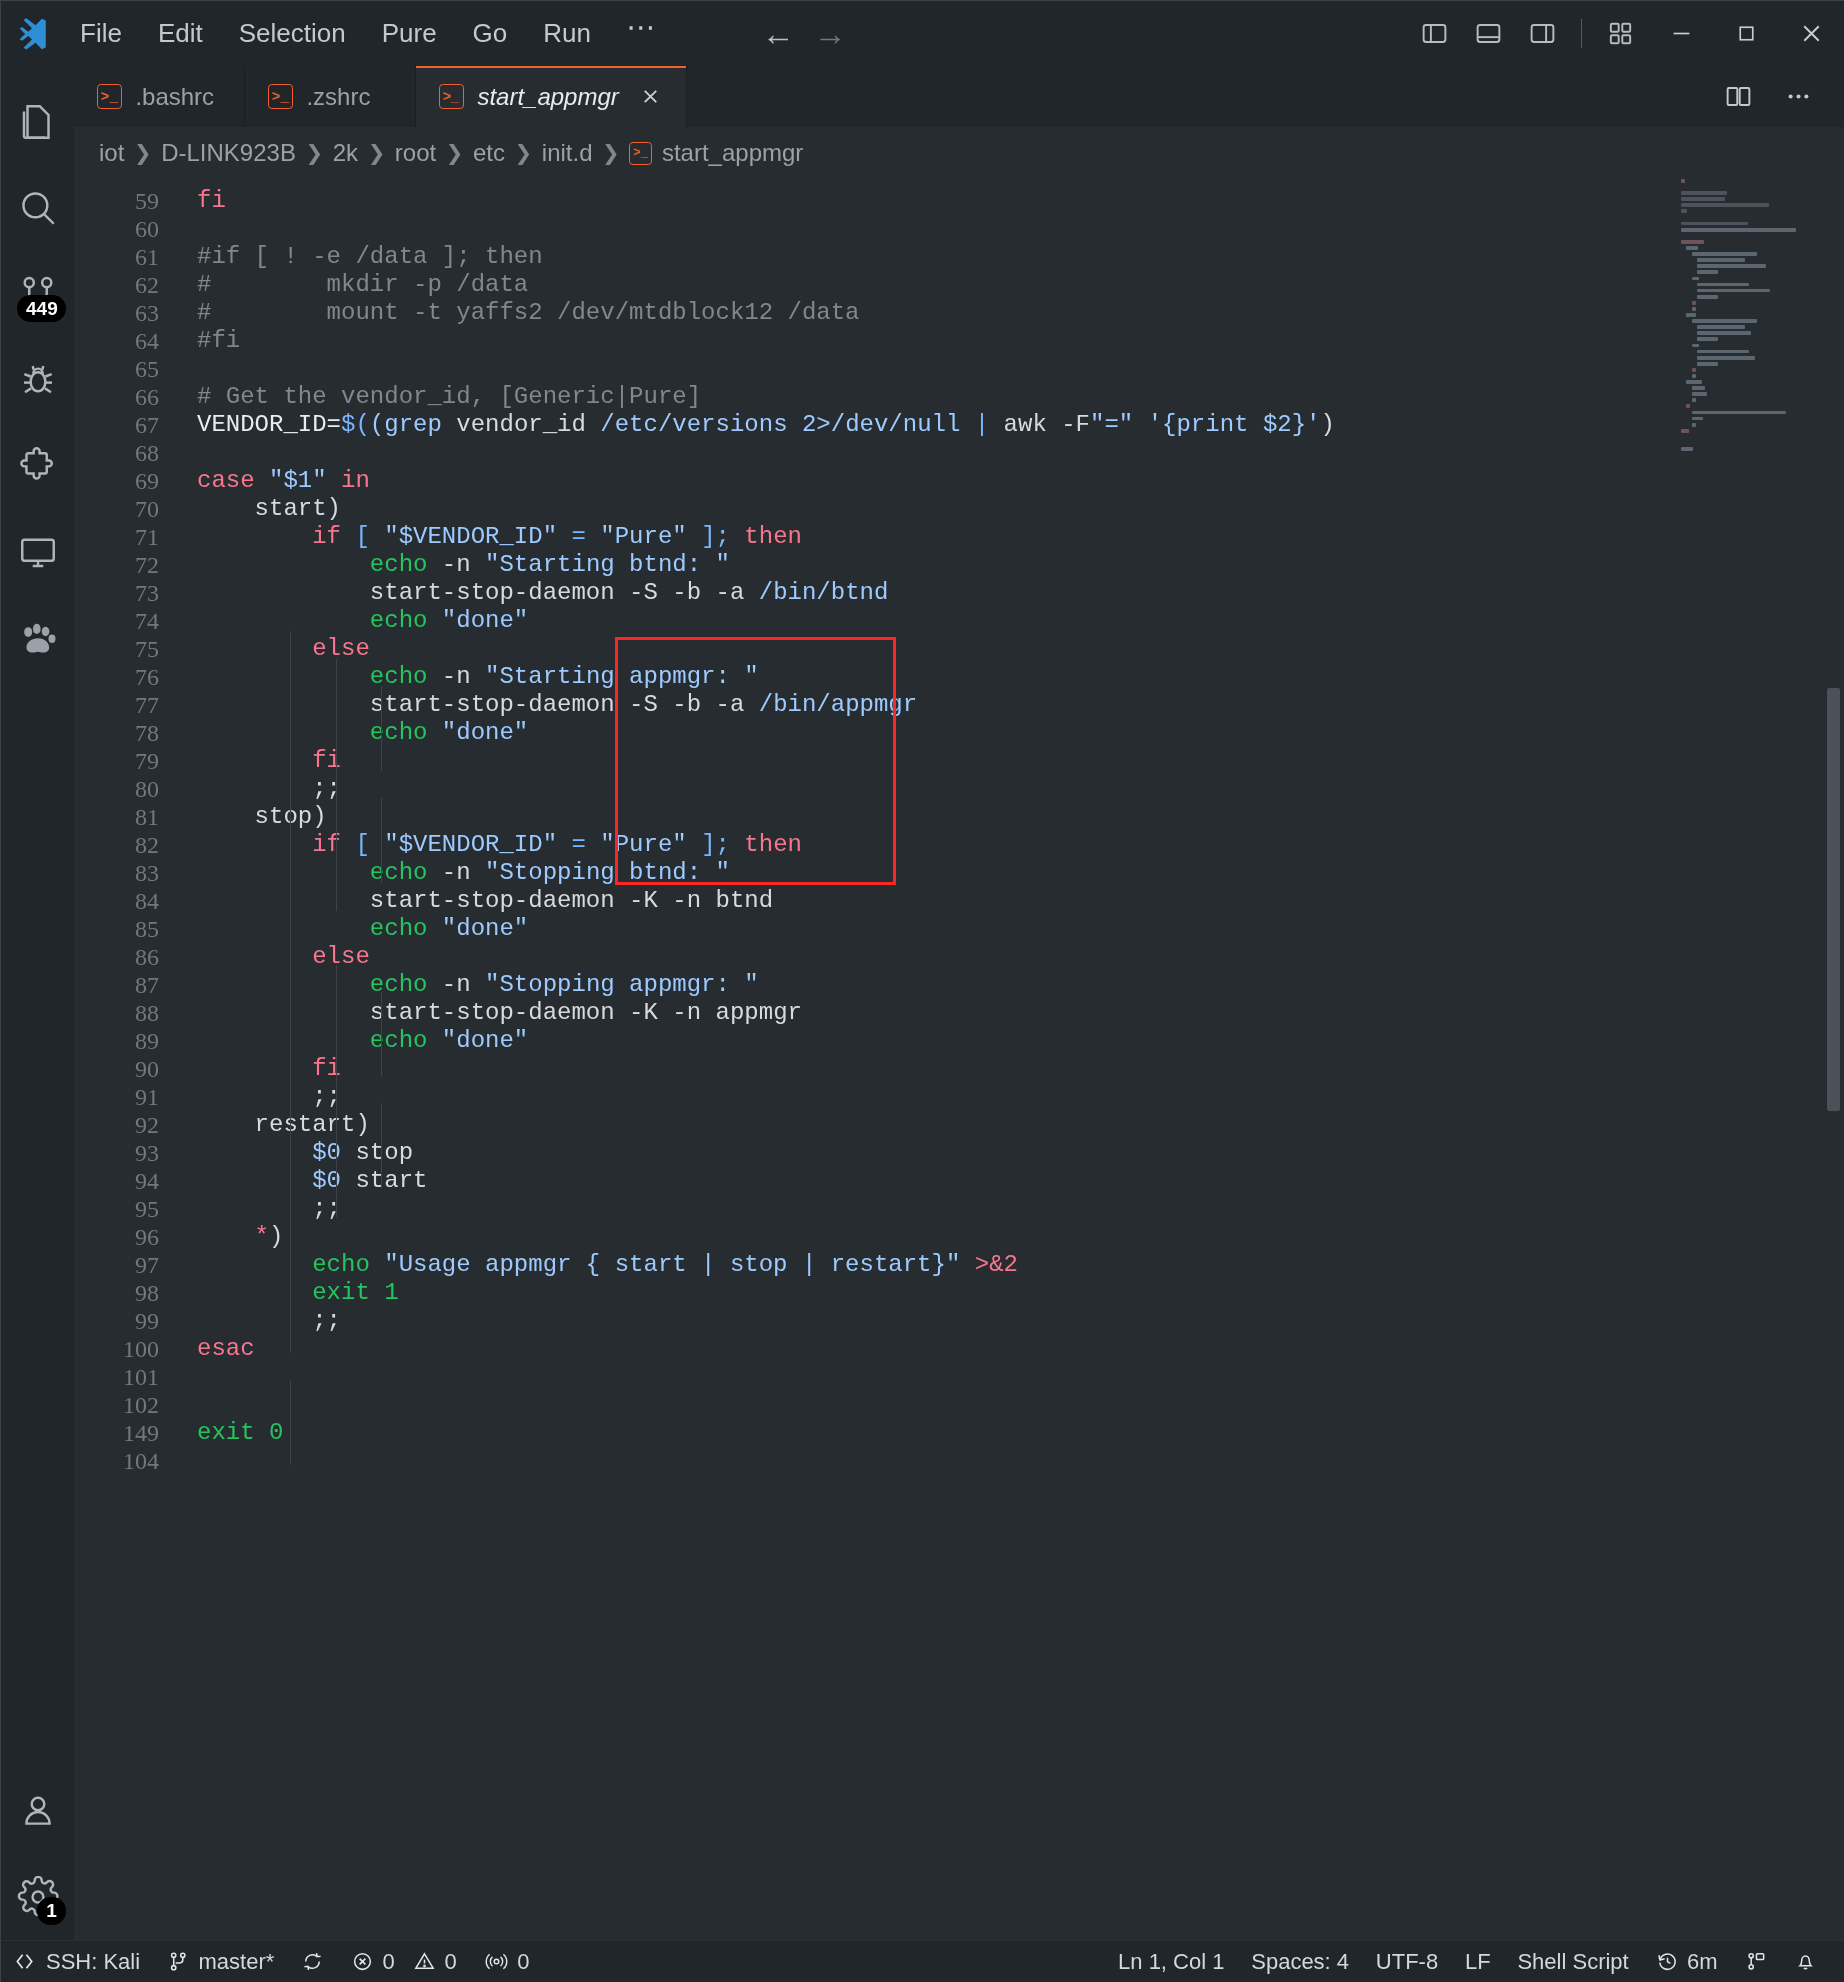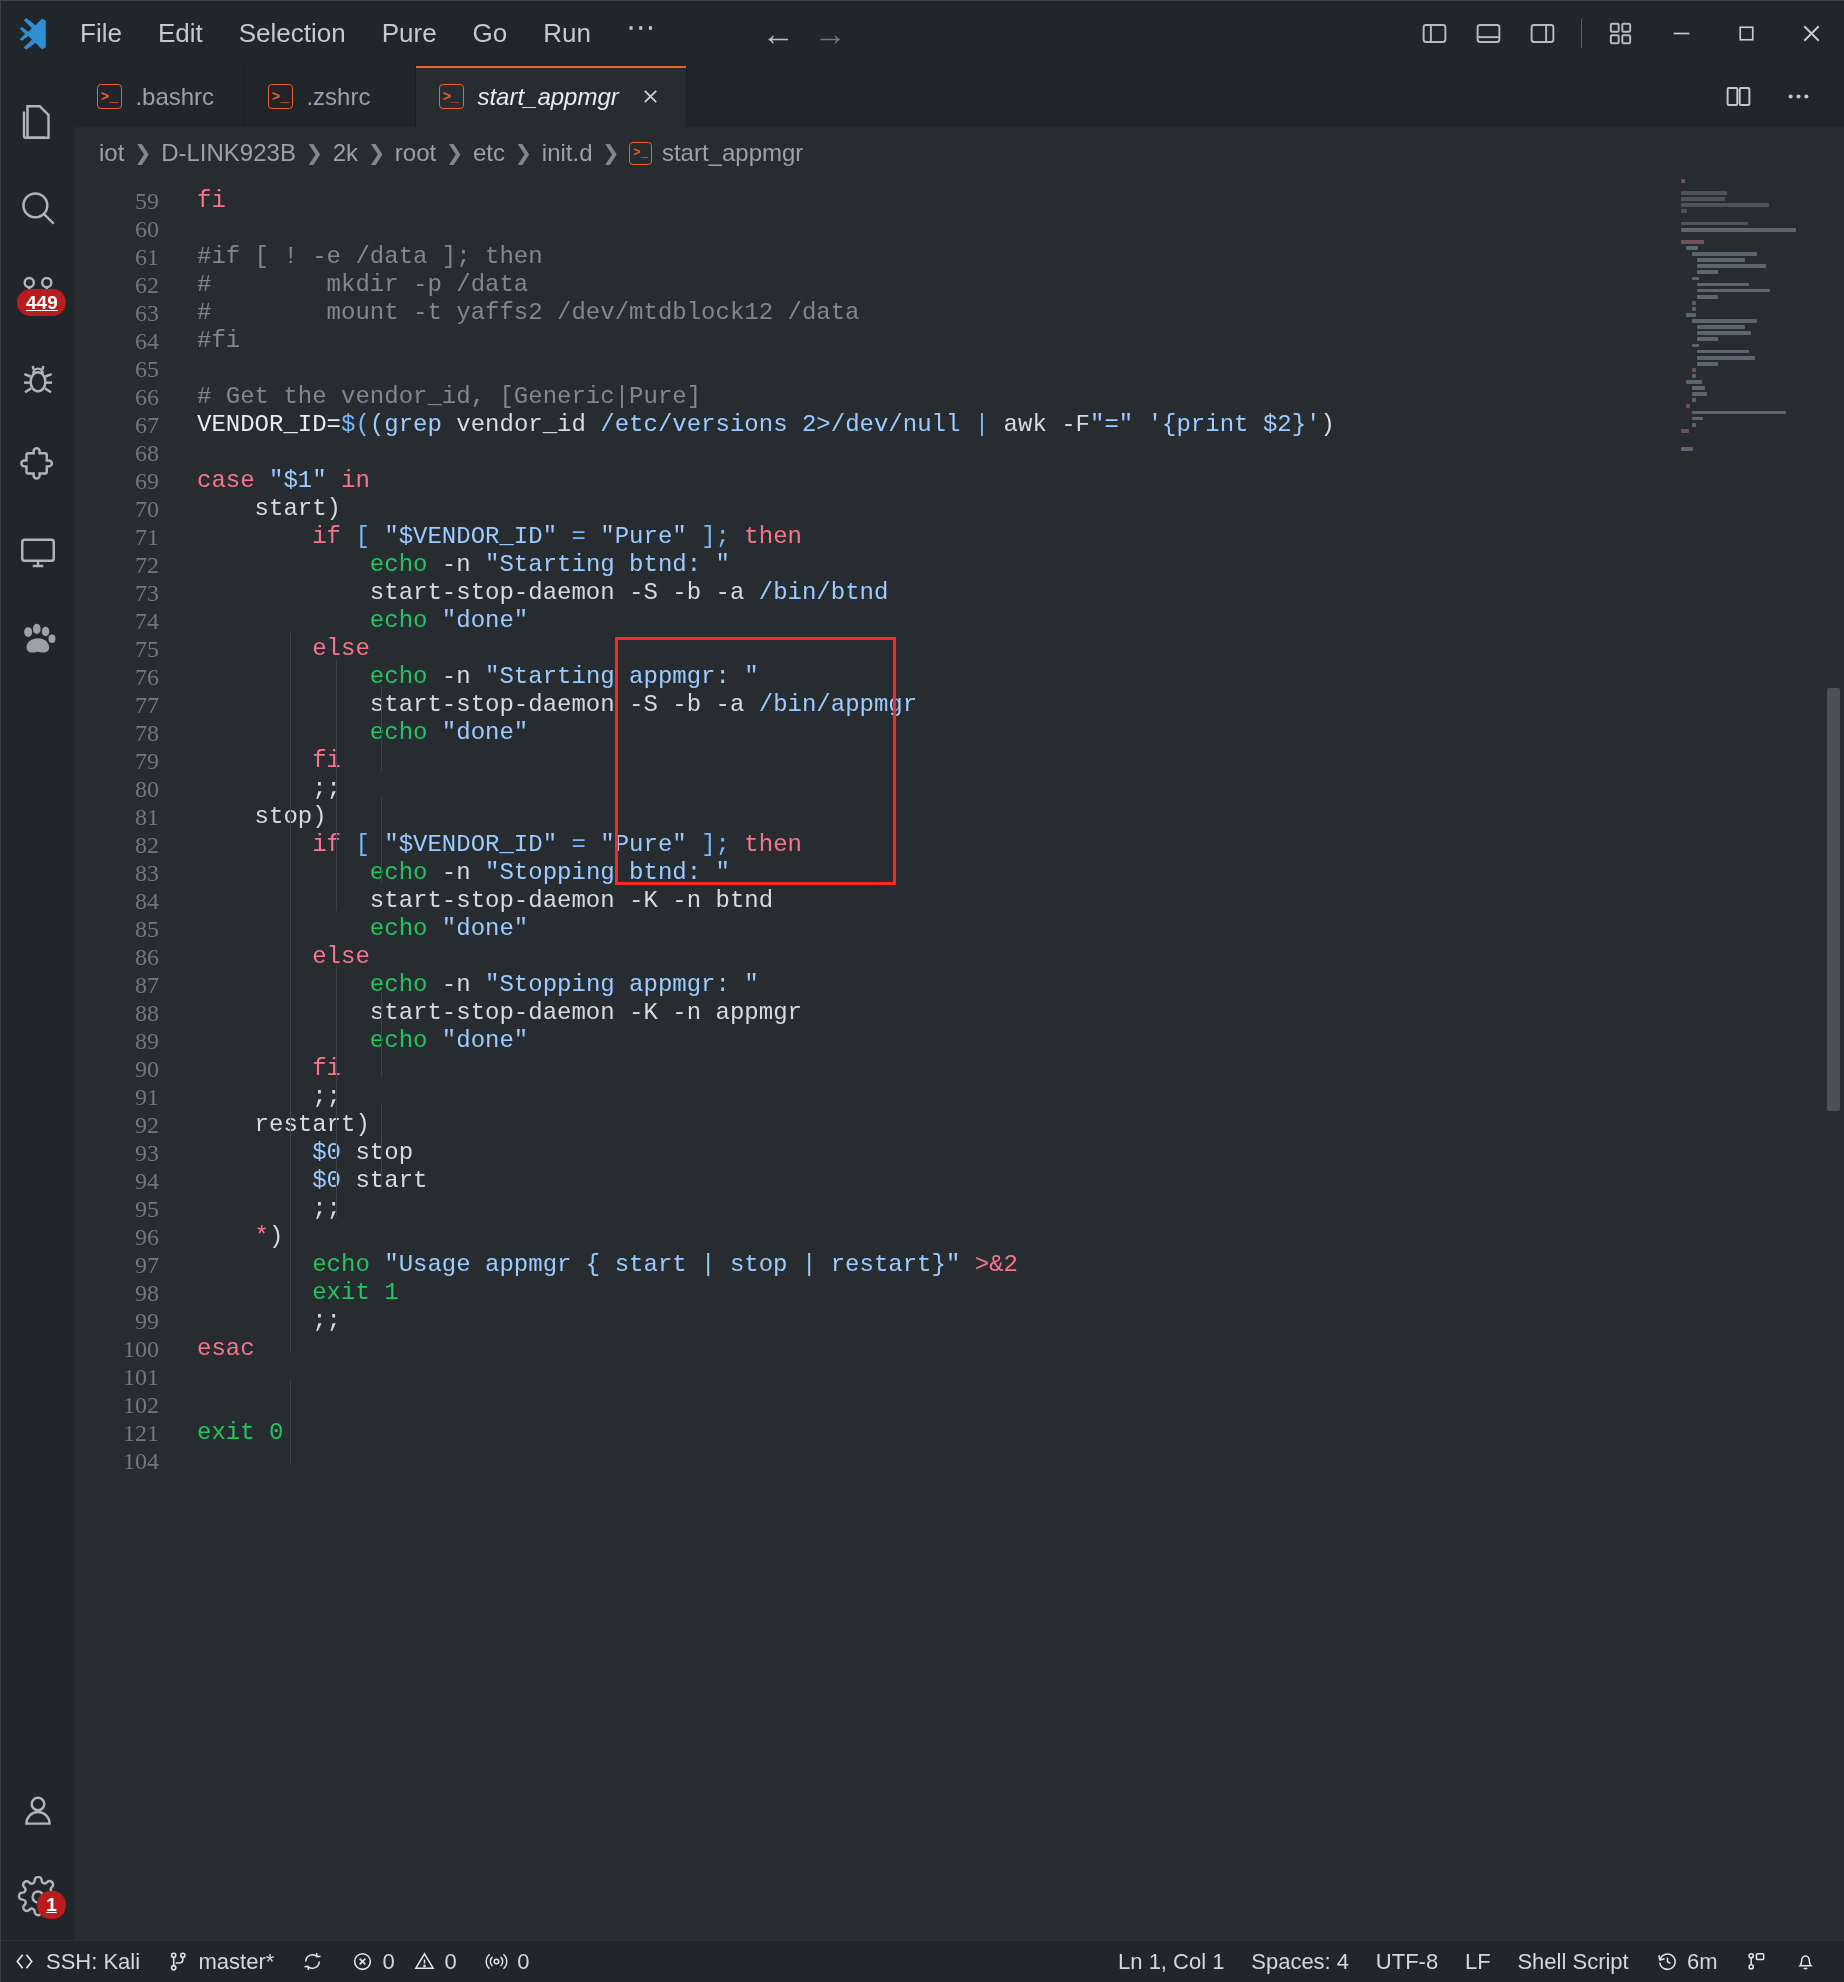--- a/index.html
+++ b/index.html
@@ -55,25 +55,24 @@
   .body { flex:1; display:flex; min-height:0; }
 
   
   .activitybar {
     width: 73px; flex:0 0 73px; background:#21262b;
     display:flex; flex-direction:column; align-items:center;
     padding-top: 13.4px;
   }
   .act { width:73px; height:86px; display:flex; align-items:center; justify-content:center; position:relative; }
   .badge {
-    position:absolute; right:7.7px; bottom:21px;
-    background:#b91c1c; color:#fff; font-size:19px; font-weight:600;
+    position:absolute; right:7.7px; bottom:15px;
+    background:#000000; color:#fff; font-size:19px; font-weight:600;
     border-radius:13.4px; padding:1.9px 8.6px; min-width:27px; text-align:center;
     line-height: 1.25;
-    text-decoration: underline;
   }
   .badge.small { padding:1.9px 9.6px; }
   .act-spacer { flex:1; }
 
   
   .editorcol { flex:1; display:flex; flex-direction:column; min-width:0; background:#272c31; }
 
   
   .tabsrow { height: 61px; flex:0 0 61px; background:#21262b; display:flex; align-items:stretch; position:relative; }
   .tabs { display:flex; align-items:stretch; }
@@ -415,21 +414,21 @@
             <div>93</div>
             <div>94</div>
             <div>95</div>
             <div>96</div>
             <div>97</div>
             <div>98</div>
             <div>99</div>
             <div>100</div>
             <div>101</div>
             <div>102</div>
-            <div>121</div>
+            <div>149</div>
             <div>104</div>
           </div>
         <div class="codearea" id="codearea"><div class="ln"><span class="kw">fi</span></div><div class="ln">&nbsp;</div><div class="ln"><span class="cmt">#if [ ! -e /data ]; then</span></div><div class="ln"><span class="cmt">#        mkdir -p /data</span></div><div class="ln"><span class="cmt">#        mount -t yaffs2 /dev/mtdblock12 /data</span></div><div class="ln"><span class="cmt">#fi</span></div><div class="ln">&nbsp;</div><div class="ln"><span class="cmt"># Get the vendor_id, [Generic|Pure]</span></div><div class="ln"><span class="var">VENDOR_ID=</span><span class="op">$(</span><span class="str">(grep</span> <span class="plain">vendor_id</span> <span class="str">/etc/versions</span> <span class="str">2&gt;/dev/null</span> <span class="op">|</span> <span class="plain">awk</span> <span class="plain">-F</span><span class="str">"="</span> <span class="str">'{print $2}'</span><span class="plain">)</span></div><div class="ln">&nbsp;</div><div class="ln"><span class="kw">case</span> <span class="str">"$1"</span> <span class="kw">in</span></div><div class="ln">    <span class="plain">start)</span></div><div class="ln">        <span class="kw">if</span> <span class="op">[</span> <span class="str">"$VENDOR_ID"</span> <span class="op">=</span> <span class="str">"Pure"</span> <span class="op">];</span> <span class="kw">then</span></div><div class="ln">            <span class="fn">echo</span> <span class="plain">-n</span> <span class="str">"Starting btnd: "</span></div><div class="ln">            <span class="plain">start-stop-daemon</span> <span class="plain">-S</span> <span class="plain">-b</span> <span class="plain">-a</span> <span class="str">/bin/btnd</span></div><div class="ln">            <span class="fn">echo</span> <span class="str">"done"</span></div><div class="ln">        <span class="kw">else</span></div><div class="ln">            <span class="fn">echo</span> <span class="plain">-n</span> <span class="str">"Starting appmgr: "</span></div><div class="ln">            <span class="plain">start-stop-daemon</span> <span class="plain">-S</span> <span class="plain">-b</span> <span class="plain">-a</span> <span class="str">/bin/appmgr</span></div><div class="ln">            <span class="fn">echo</span> <span class="str">"done"</span></div><div class="ln">        <span class="kw">fi</span></div><div class="ln">        <span class="plain">;;</span></div><div class="ln">    <span class="plain">stop)</span></div><div class="ln">        <span class="kw">if</span> <span class="op">[</span> <span class="str">"$VENDOR_ID"</span> <span class="op">=</span> <span class="str">"Pure"</span> <span class="op">];</span> <span class="kw">then</span></div><div class="ln">            <span class="fn">echo</span> <span class="plain">-n</span> <span class="str">"Stopping btnd: "</span></div><div class="ln">            <span class="plain">start-stop-daemon</span> <span class="plain">-K</span> <span class="plain">-n</span> <span class="plain">btnd</span></div><div class="ln">            <span class="fn">echo</span> <span class="str">"done"</span></div><div class="ln">        <span class="kw">else</span></div><div class="ln">            <span class="fn">echo</span> <span class="plain">-n</span> <span class="str">"Stopping appmgr: "</span></div><div class="ln">            <span class="plain">start-stop-daemon</span> <span class="plain">-K</span> <span class="plain">-n</span> <span class="plain">appmgr</span></div><div class="ln">            <span class="fn">echo</span> <span class="str">"done"</span></div><div class="ln">        <span class="kw">fi</span></div><div class="ln">        <span class="plain">;;</span></div><div class="ln">    <span class="plain">restart)</span></div><div class="ln">        <span class="str">$0</span> <span class="plain">stop</span></div><div class="ln">        <span class="str">$0</span> <span class="plain">start</span></div><div class="ln">        <span class="plain">;;</span></div><div class="ln">    <span class="kw">*</span><span class="plain">)</span></div><div class="ln">        <span class="fn">echo</span> <span class="str">"Usage appmgr { start | stop | restart}"</span> <span class="kw">&gt;&amp;2</span></div><div class="ln">        <span class="fn">exit</span> <span class="fn">1</span></div><div class="ln">        <span class="plain">;;</span></div><div class="ln"><span class="kw">esac</span></div><div class="ln">&nbsp;</div><div class="ln">&nbsp;</div><div class="ln"><span class="fn">exit</span> <span class="fn">0</span></div><div class="ln">&nbsp;</div></div>
 
         <div class="indent-guide" style="left:216px; top:452px; height:307px;"></div>
         <div class="indent-guide" style="left:262px; top:480px; height:252px;"></div>
         <div class="indent-guide" style="left:307px; top:507px; height:85px;"></div>
         <div class="indent-guide" style="left:307px; top:619px; height:85px;"></div>
         <div class="indent-guide" style="left:216px; top:757px; height:307px;"></div>
         <div class="indent-guide" style="left:262px; top:786px; height:252px;"></div>

